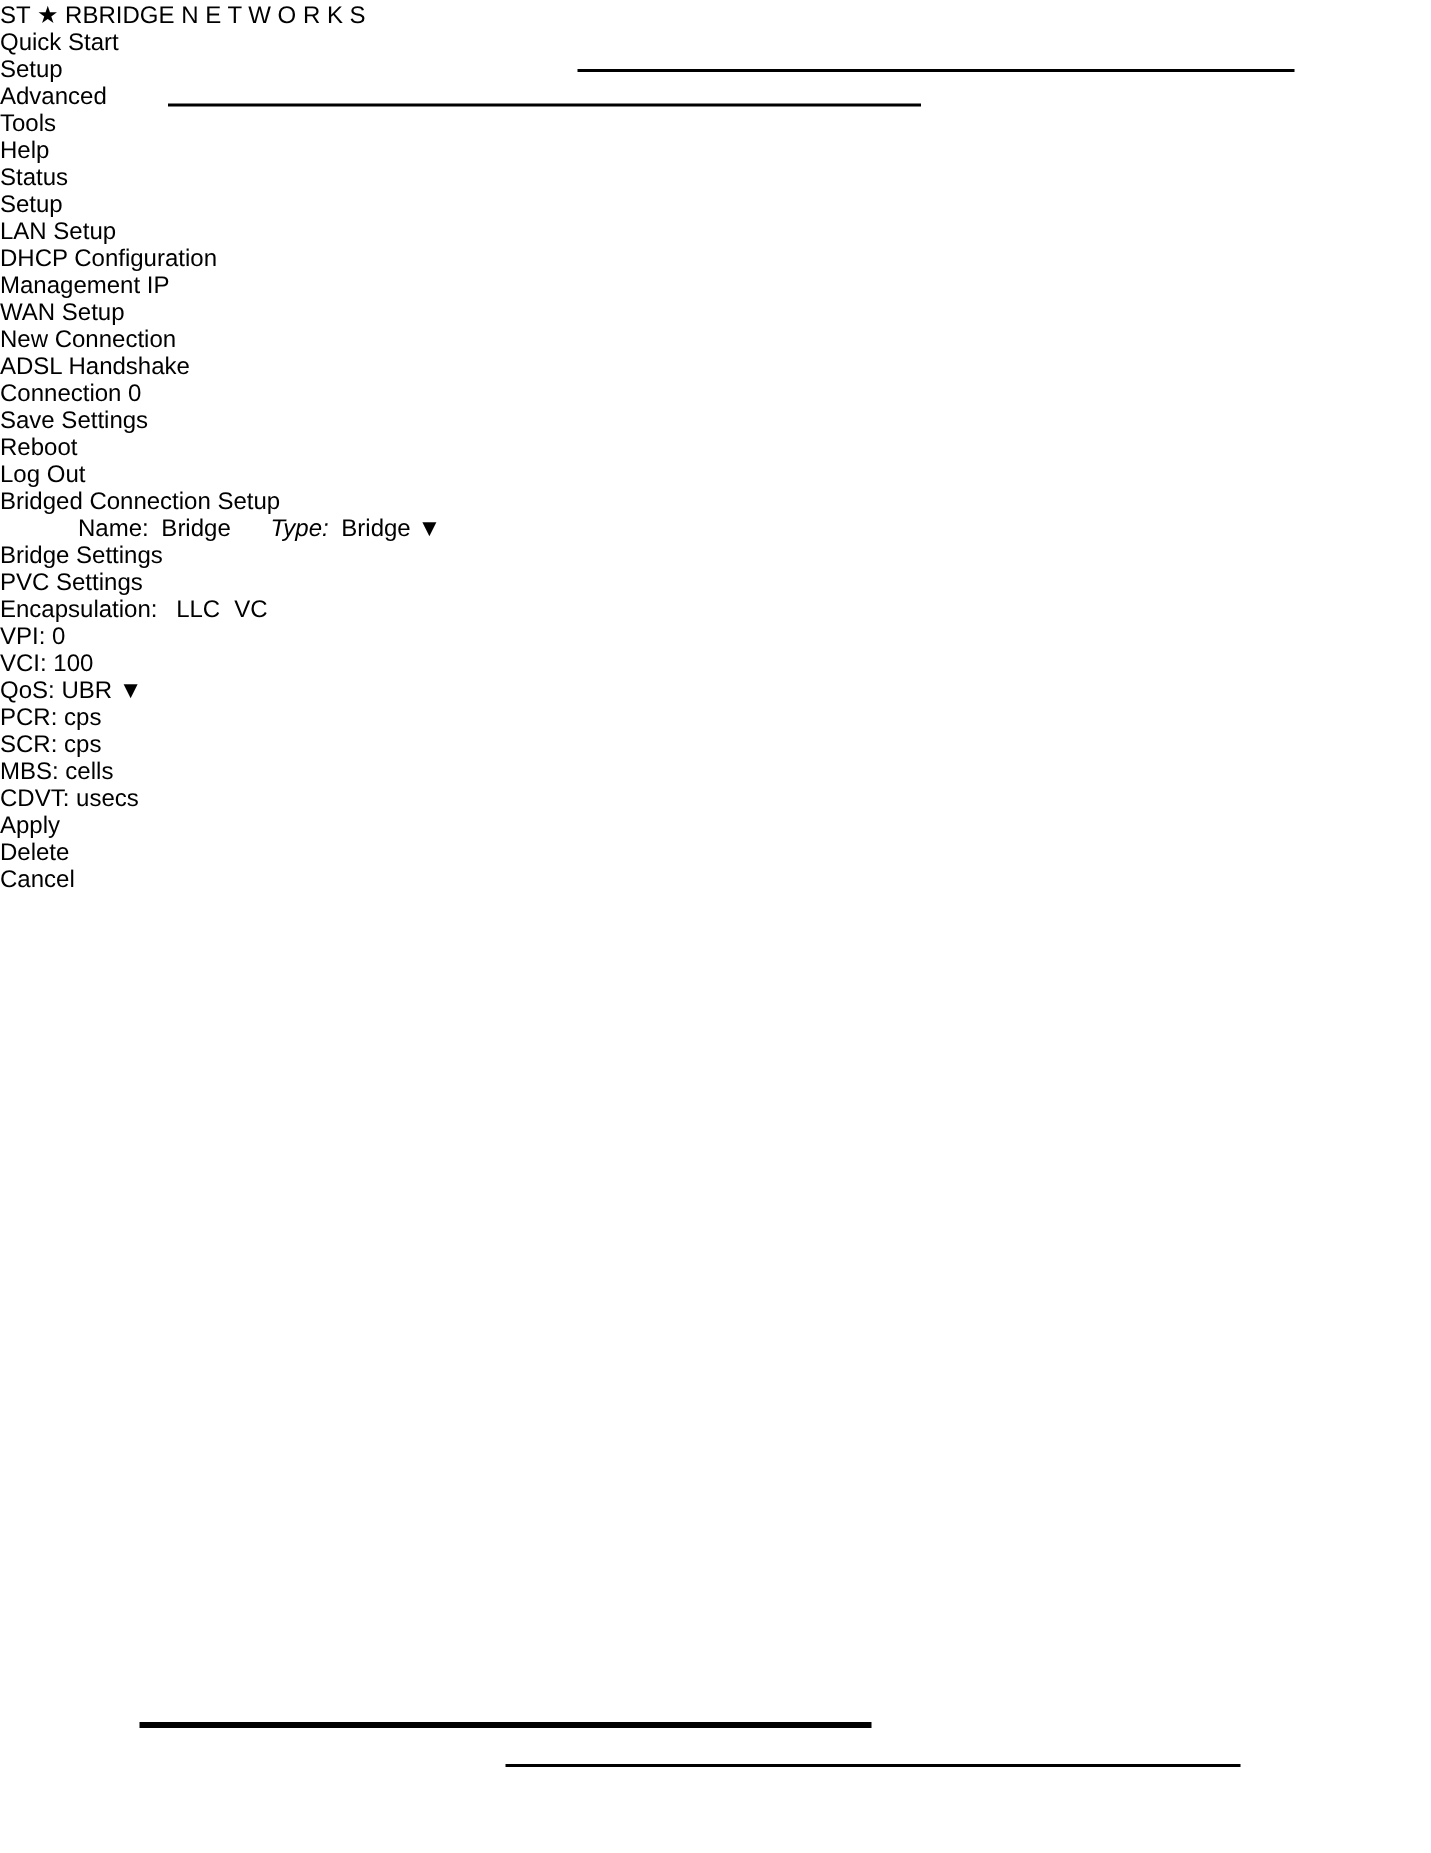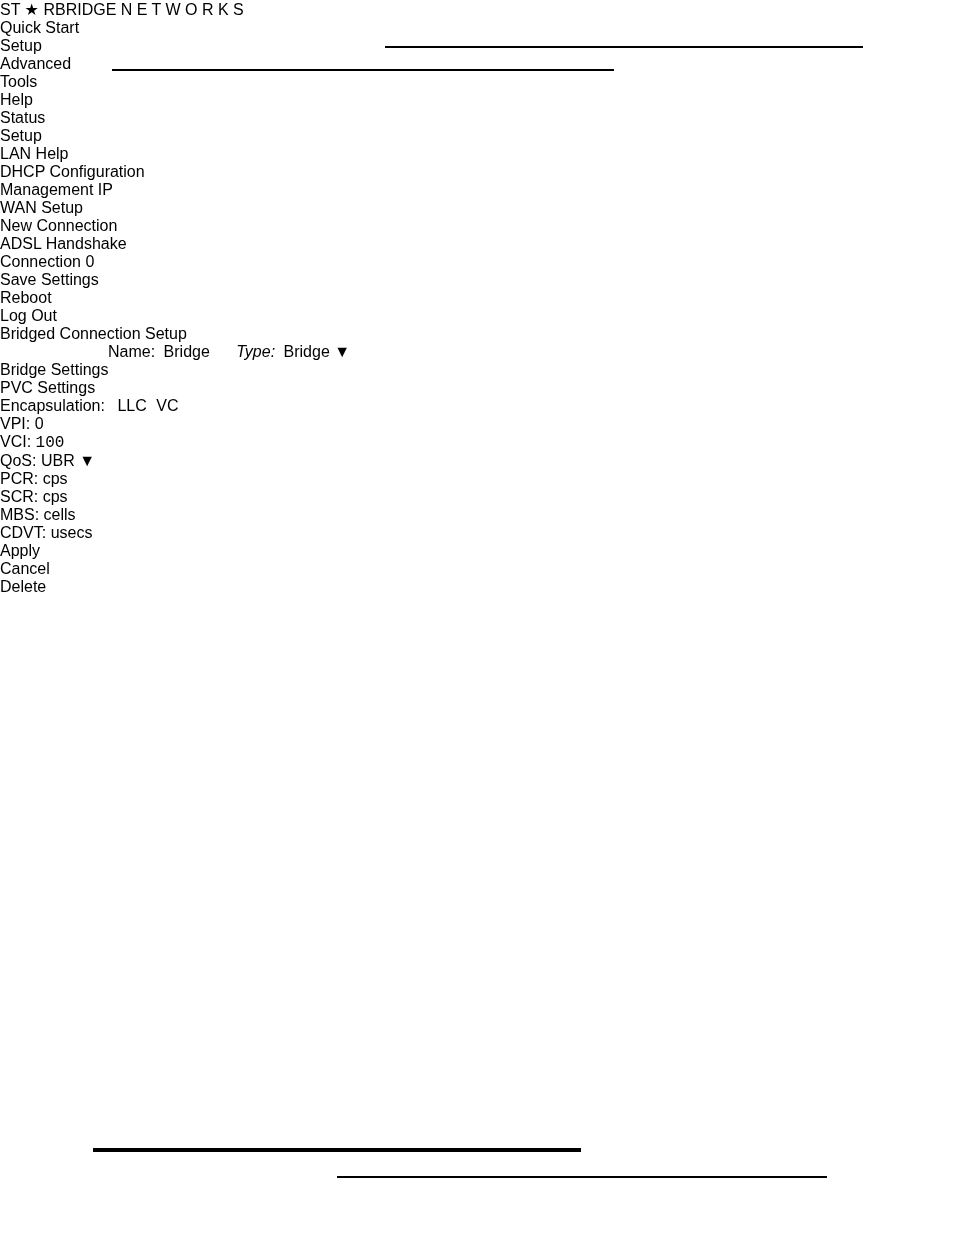--- a/index.html
+++ b/index.html
@@ -53,21 +53,21 @@
       <div class="tab">Status</div>
     </div>
     <div id="tabstrip-tail"></div>
   </div>
 
   <div id="sidebar">
     <div class="nav-box">
       <div class="nav-item head underline">Setup</div>
       <div class="nav-item spacer"></div>
 
-      <div class="nav-item head">LAN Help</div>
+      <div class="nav-item head">LAN Setup</div>
       <div class="nav-item link two-line">DHCP Configuration</div>
       <div class="nav-item link">Management IP</div>
       <div class="nav-item spacer"></div>
 
       <div class="nav-item head">WAN Setup</div>
       <div class="nav-item link">New Connection</div>
       <div class="nav-item link">ADSL Handshake</div>
       <div class="nav-item link">Connection 0</div>
       <div class="nav-item spacer"></div>
 
@@ -77,21 +77,21 @@
     </div>
   </div>
 
   <div id="content-pane">
     <div id="form-box">
 
       <div id="form-title">Bridged Connection Setup</div>
       <div id="form-title-rule"></div>
 
       <div class="row-name">
-        <span class="lbl" style="margin-left:108px;">Name:</span>
+        <span class="lbl" style="margin-left:52px;">Name:</span>
         <span class="txtbox" style="width:124px;margin-left:4px;">Bridge</span>
 
         <span class="lbl" style="margin-left:22px;font-style:italic;">Type:</span>
         <span class="selbox" style="width:60px;margin-left:4px;margin-top:32px;">
           <span>Bridge</span>
           <span class="arrow">▼</span>
         </span>
       </div>
 
       <div class="sec-title" id="bridge-sec-title">Bridge Settings</div>
@@ -108,21 +108,21 @@
       <div id="pvc-grid">
 
         <div class="pvc-row">
           <span class="pvc-lbl">VPI:</span>
           <span class="txtbox" style="width:44px;">0</span>
           <span class="pvc-unit"></span>
         </div>
 
         <div class="pvc-row">
           <span class="pvc-lbl">VCI:</span>
-          <span class="txtbox" style="width:44px;font-family:Liberation Mono, monospace;">100</span>
+          <span class="txtbox" style="width:44px;">100</span>
           <span class="pvc-unit"></span>
         </div>
 
         <div class="pvc-row">
           <span class="pvc-lbl">QoS:</span>
           <span class="selbox" style="width:46px;">
             <span>UBR</span>
             <span class="arrow">▼</span>
           </span>
           <span class="pvc-unit"></span>
@@ -149,22 +149,22 @@
         <div class="pvc-row">
           <span class="pvc-lbl">CDVT:</span>
           <span class="txtbox" style="width:44px;"></span>
           <span class="pvc-unit">usecs</span>
         </div>
       </div>
 
       <div id="btn-sep"></div>
       <div id="btn-row">
         <div class="btn">Apply</div>
+        <div class="btn">Delete</div>
         <div class="btn">Cancel</div>
-        <div class="btn">Delete</div>
       </div>
 
     </div>
   </div>
 </div>
 
 <div class="annot" style="left:130px;top:444px;width:122px;height:26px;"></div>
 <div class="annot" style="left:404px;top:356px;width:76px;height:38px;"></div>
 <div class="annot" style="left:600px;top:355px;width:76px;height:38px;"></div>
 <div class="annot" style="left:607px;top:424px;width:46px;height:54px;"></div>

